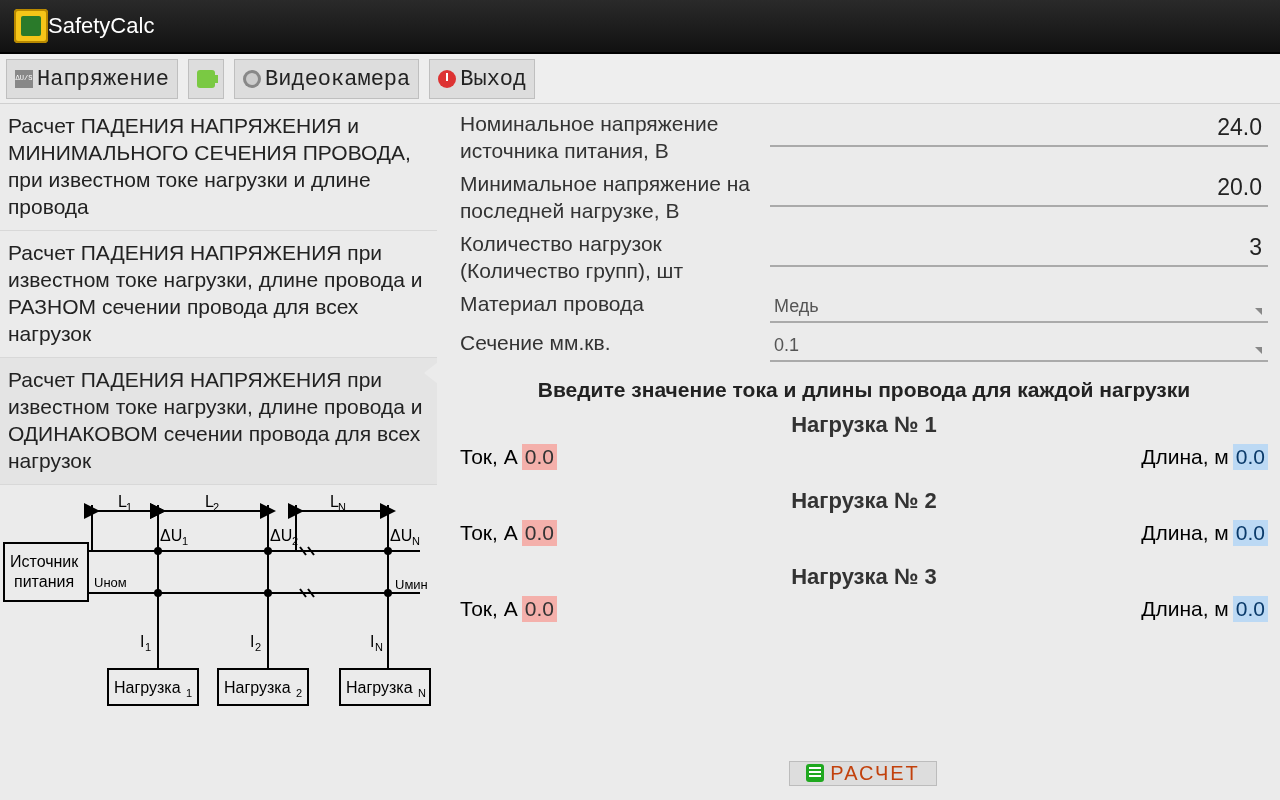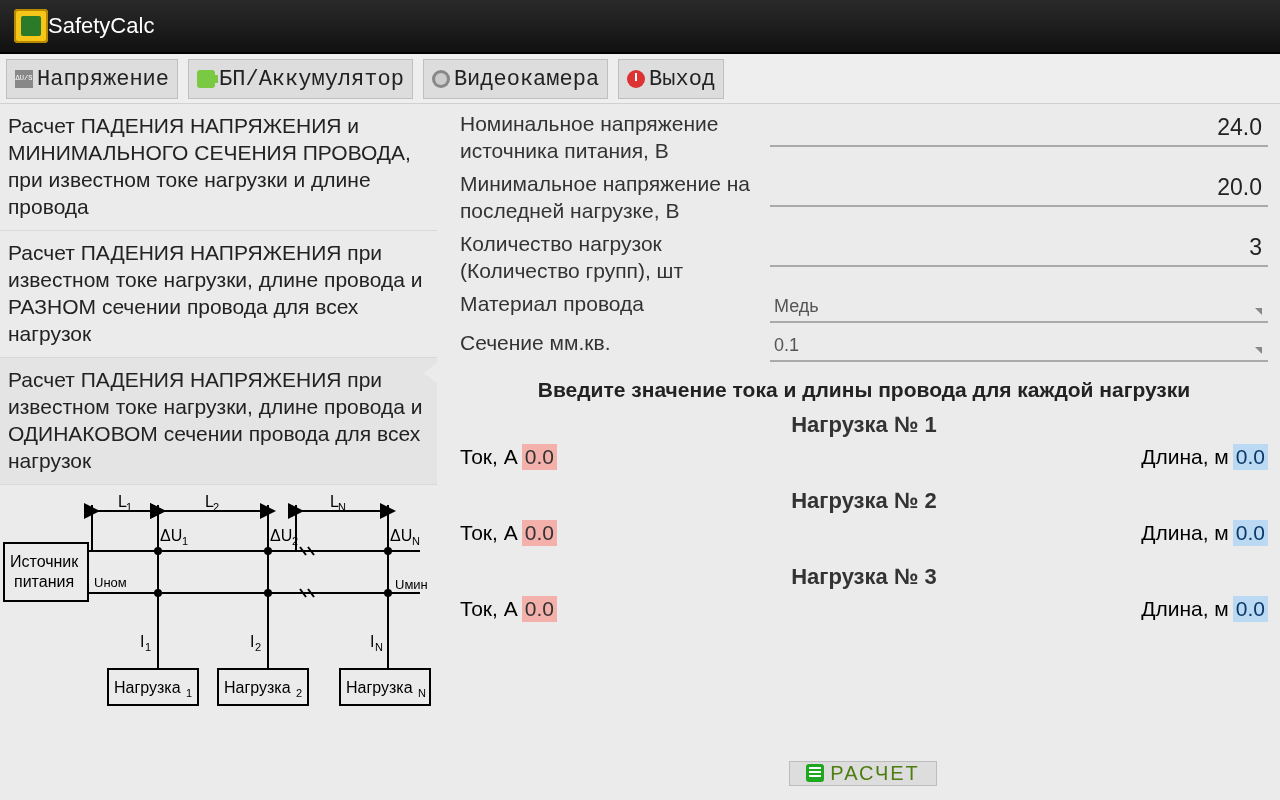--- a/index.html
+++ b/index.html
@@ -47,38 +47,37 @@
   
   .instr { text-align:center; font-size:21px; font-weight:700; margin:16px 0 6px 0; color:#222;}
   .load-h { text-align:center; font-size:22px; font-weight:700; margin:10px 0 6px 0; color:#333;}
   .load-row { display:flex; align-items:center; justify-content:space-between; font-size:21px; margin:4px 0 18px 0;}
   .load-row .fld { display:flex; align-items:center; gap:4px;}
   .fld .val { padding:1px 3px; font-size:21px;}
   .val.cur { background:#f4b0ab; color:#333;}
   .val.len { background:#bcd9f4; color:#0a3a6a;}
   
   .calc-wrap{ position:absolute; bottom:14px; left:0; right:0; text-align:center;}
-  .calc-btn{ display:inline-flex; align-items:center; background:#ddd; border:1px solid #bcbcbc; padding:0 16px; font-size:20px; letter-spacing:2px; color:#4d7c0f; cursor:pointer;}
+  .calc-btn{ display:inline-flex; align-items:center; background:#ddd; border:1px solid #bcbcbc; padding:0 16px; font-size:20px; letter-spacing:2px; color:#c2410c; cursor:pointer;}
 </style>
 </head>
 <body>
 
 <div class="titlebar">
   <div class="logo"></div>
   <div class="app-title">SafetyCalc</div>
 </div>
 
 <div class="toolbar">
   <div class="tbutton">
     <span class="ico ico-volt"></span>
     <span>Напряжение</span>
   </div>
   <div class="tbutton">
     <span class="ico ico-bat"></span>
-    <span>БП/Аккумулятор</span>
   </div>
   <div class="tbutton">
     <span class="ico ico-cam"></span>
     <span>Видеокамера</span>
   </div>
   <div class="tbutton">
     <span class="ico ico-exit"></span>
     <span>Выход</span>
   </div>
 </div>

